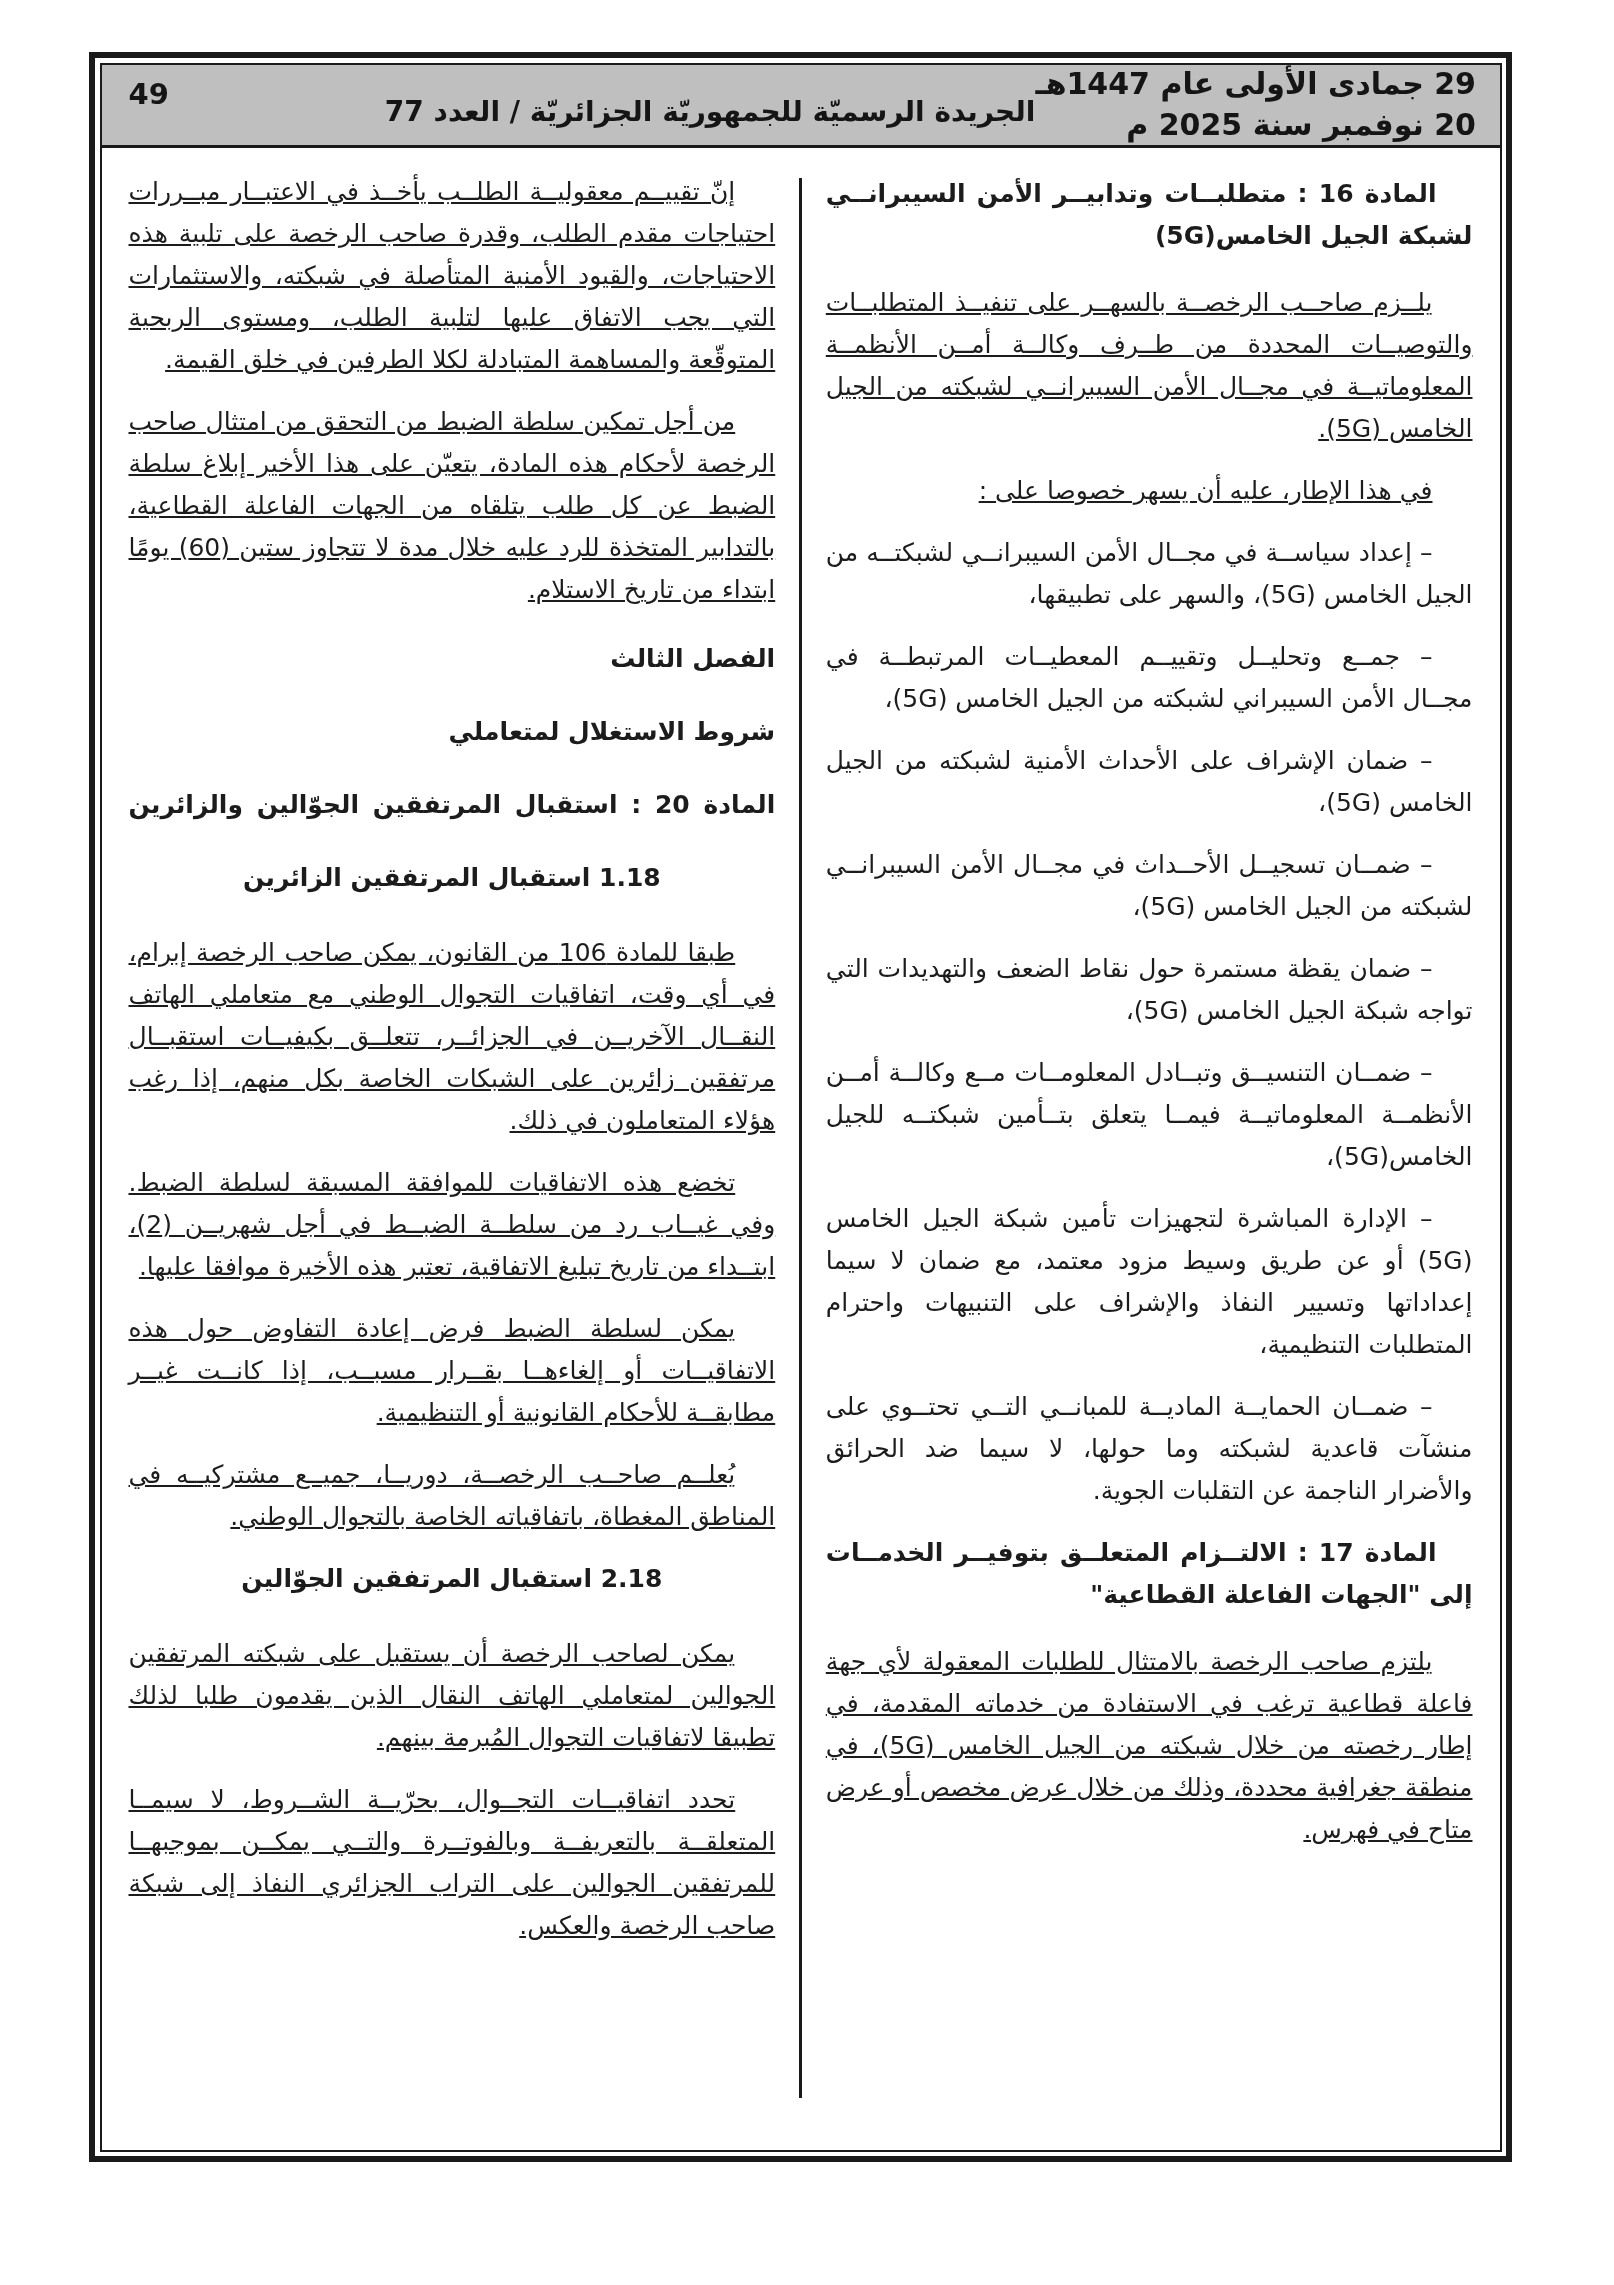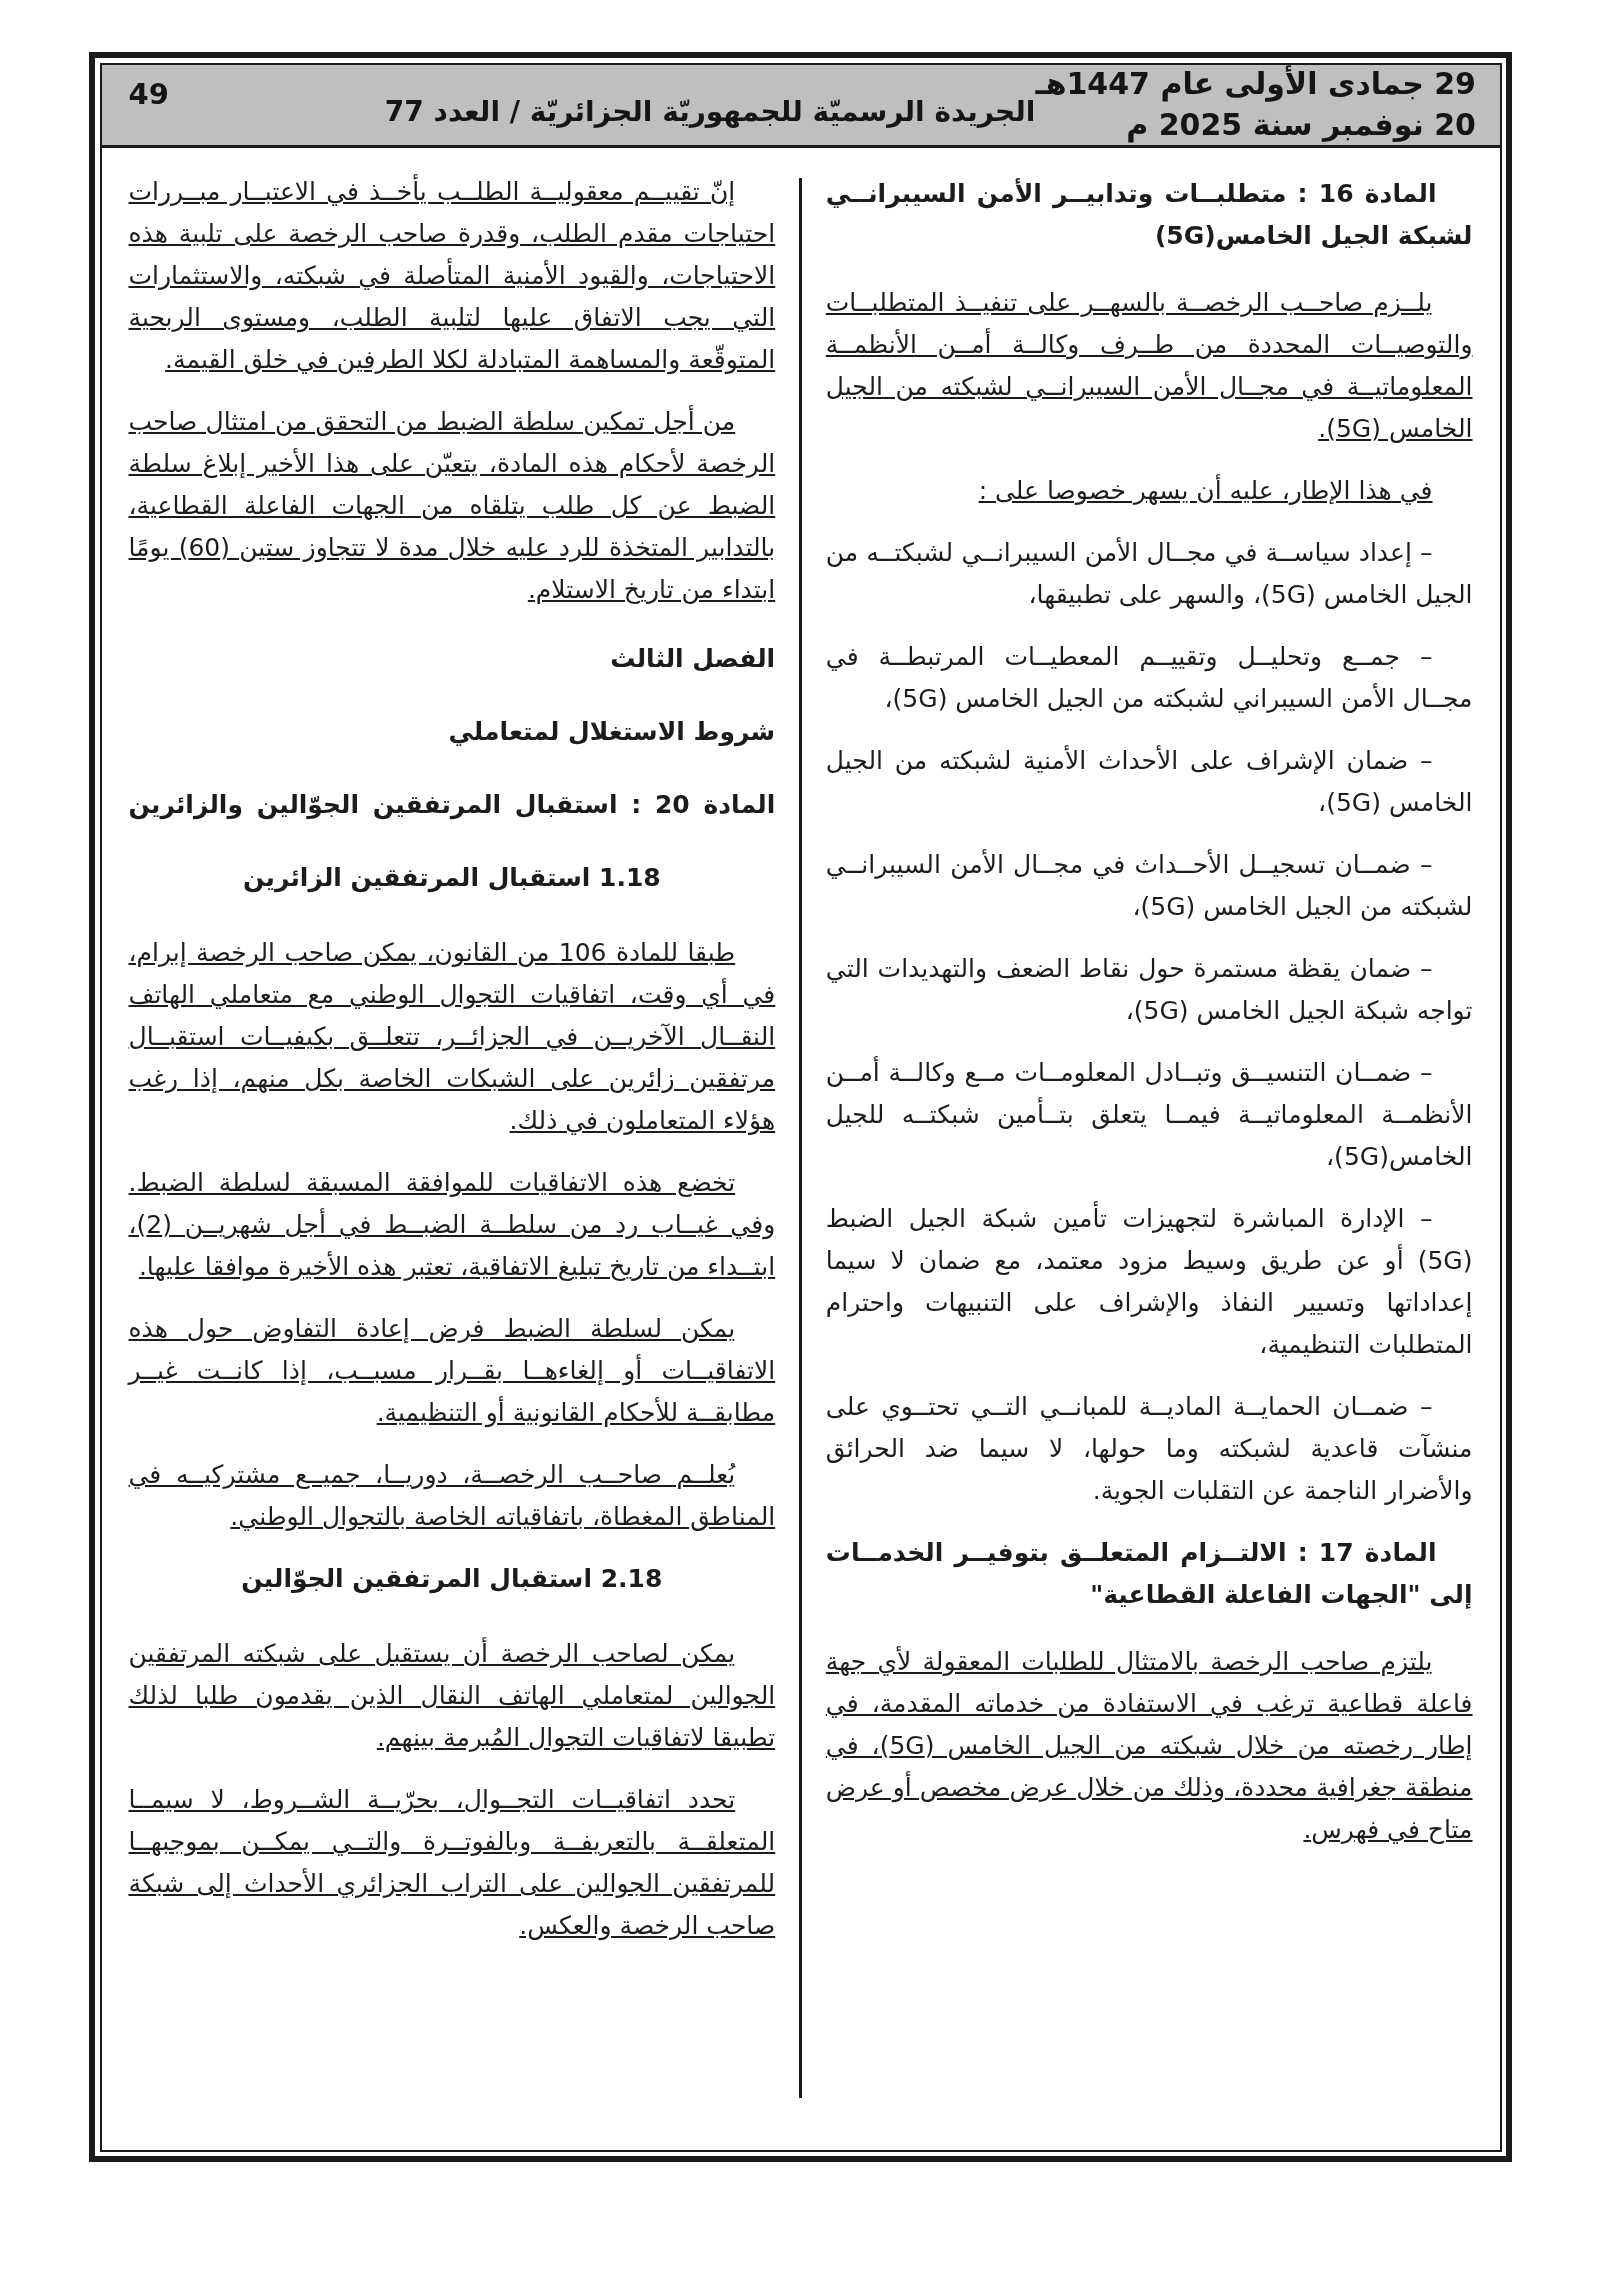--- a/index.html
+++ b/index.html
@@ -140,41 +140,41 @@
         <div class="col col-right">
           <p class="art-title">المادة 16 : متطلبــات وتدابيــر الأمن السيبرانــي لشبكة الجيل الخامس(5G)</p>
           <p class="para">يلــزم صاحــب الرخصــة بالسهــر على تنفيــذ المتطلبــات والتوصيــات المحددة من طــرف وكالــة أمــن الأنظمــة المعلوماتيــة في مجــال الأمن السيبرانــي لشبكته من الجيل الخامس (5G).</p>
           <p class="para">في هذا الإطار، عليه أن يسهر خصوصا على :</p>
           <p class="bullet">– إعداد سياســة في مجــال الأمن السيبرانــي لشبكتــه من الجيل الخامس (5G)، والسهر على تطبيقها،</p>
           <p class="bullet">– جمــع وتحليــل وتقييــم المعطيــات المرتبطــة في مجــال الأمن السيبراني لشبكته من الجيل الخامس (5G)،</p>
           <p class="bullet">– ضمان الإشراف على الأحداث الأمنية لشبكته من الجيل الخامس (5G)،</p>
           <p class="bullet">– ضمــان تسجيــل الأحــداث في مجــال الأمن السيبرانــي لشبكته من الجيل الخامس (5G)،</p>
           <p class="bullet">– ضمان يقظة مستمرة حول نقاط الضعف والتهديدات التي تواجه شبكة الجيل الخامس (5G)،</p>
           <p class="bullet">– ضمــان التنسيــق وتبــادل المعلومــات مــع وكالــة أمــن الأنظمــة المعلوماتيــة فيمــا يتعلق بتــأمين شبكتــه للجيل الخامس(5G)،</p>
-          <p class="bullet">– الإدارة المباشرة لتجهيزات تأمين شبكة الجيل الضبط (5G) أو عن طريق وسيط مزود معتمد، مع ضمان لا سيما إعداداتها وتسيير النفاذ والإشراف على التنبيهات واحترام المتطلبات التنظيمية،</p>
+          <p class="bullet">– الإدارة المباشرة لتجهيزات تأمين شبكة الجيل الخامس (5G) أو عن طريق وسيط مزود معتمد، مع ضمان لا سيما إعداداتها وتسيير النفاذ والإشراف على التنبيهات واحترام المتطلبات التنظيمية،</p>
           <p class="bullet">– ضمــان الحمايــة الماديــة للمبانــي التــي تحتــوي على منشآت قاعدية لشبكته وما حولها، لا سيما ضد الحرائق والأضرار الناجمة عن التقلبات الجوية.</p>
           <p class="art-title">المادة 17 : الالتــزام المتعلــق بتوفيــر الخدمــات إلى "الجهات الفاعلة القطاعية"</p>
           <p class="para last">يلتزم صاحب الرخصة بالامتثال للطلبات المعقولة لأي جهة فاعلة قطاعية ترغب في الاستفادة من خدماته المقدمة، في إطار رخصته من خلال شبكته من الجيل الخامس (5G)، في منطقة جغرافية محددة، وذلك من خلال عرض مخصص أو عرض متاح في فهرس.</p>
         </div>
 
         <div class="vdivider"></div>
 
         <div class="col col-left">
           <p class="para">إنّ تقييــم معقوليــة الطلــب يأخــذ في الاعتبــار مبــررات احتياجات مقدم الطلب، وقدرة صاحب الرخصة على تلبية هذه الاحتياجات، والقيود الأمنية المتأصلة في شبكته، والاستثمارات التي يجب الاتفاق عليها لتلبية الطلب، ومستوى الربحية المتوقّعة والمساهمة المتبادلة لكلا الطرفين في خلق القيمة.</p>
           <p class="para">من أجل تمكين سلطة الضبط من التحقق من امتثال صاحب الرخصة لأحكام هذه المادة، يتعيّن على هذا الأخير إبلاغ سلطة الضبط عن كل طلب يتلقاه من الجهات الفاعلة القطاعية، بالتدابير المتخذة للرد عليه خلال مدة لا تتجاوز ستين (60) يومًا ابتداء من تاريخ الاستلام.</p>
           <p class="center-heading">الفصل الثالث</p>
           <p class="center-heading">شروط الاستغلال لمتعاملي</p>
           <p class="stretch-heading">المادة 20 : استقبال المرتفقين الجوّالين والزائرين</p>
           <p class="num-heading">1.18 استقبال المرتفقين الزائرين</p>
           <p class="para">طبقا للمادة 106 من القانون، يمكن صاحب الرخصة إبرام، في أي وقت، اتفاقيات التجوال الوطني مع متعاملي الهاتف النقــال الآخريــن في الجزائــر، تتعلــق بكيفيــات استقبــال مرتفقين زائرين على الشبكات الخاصة بكل منهم، إذا رغب هؤلاء المتعاملون في ذلك.</p>
           <p class="para">تخضع هذه الاتفاقيات للموافقة المسبقة لسلطة الضبط. وفي غيــاب رد من سلطــة الضبــط في أجل شهريــن (2)، ابتــداء من تاريخ تبليغ الاتفاقية، تعتبر هذه الأخيرة موافقا عليها.</p>
           <p class="para">يمكن لسلطة الضبط فرض إعادة التفاوض حول هذه الاتفاقيــات أو إلغاءهــا بقــرار مسبــب، إذا كانــت غيــر مطابقــة للأحكام القانونية أو التنظيمية.</p>
           <p class="para">يُعلــم صاحــب الرخصــة، دوريــا، جميــع مشتركيــه في المناطق المغطاة، باتفاقياته الخاصة بالتجوال الوطني.</p>
           <p class="num-heading">2.18 استقبال المرتفقين الجوّالين</p>
           <p class="para">يمكن لصاحب الرخصة أن يستقبل على شبكته المرتفقين الجوالين لمتعاملي الهاتف النقال الذين يقدمون طلبا لذلك تطبيقا لاتفاقيات التجوال المُبرمة بينهم.</p>
-          <p class="para last">تحدد اتفاقيــات التجــوال، بحرّيــة الشــروط، لا سيمــا المتعلقــة بالتعريفــة وبالفوتــرة والتــي يمكــن بموجبهــا للمرتفقين الجوالين على التراب الجزائري الأحداث إلى شبكة صاحب الرخصة والعكس.</p>
+          <p class="para last">تحدد اتفاقيــات التجــوال، بحرّيــة الشــروط، لا سيمــا المتعلقــة بالتعريفــة وبالفوتــرة والتــي يمكــن بموجبهــا للمرتفقين الجوالين على التراب الجزائري النفاذ إلى شبكة صاحب الرخصة والعكس.</p>
         </div>
 
       </div>
     </div>
   </div>
 </div>
 
 
 </body></html>

